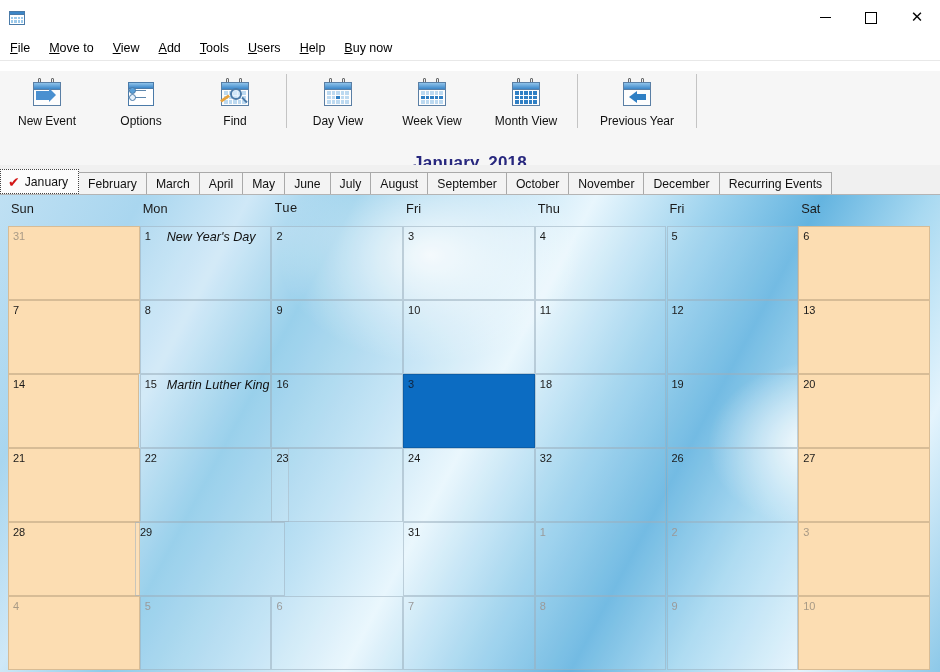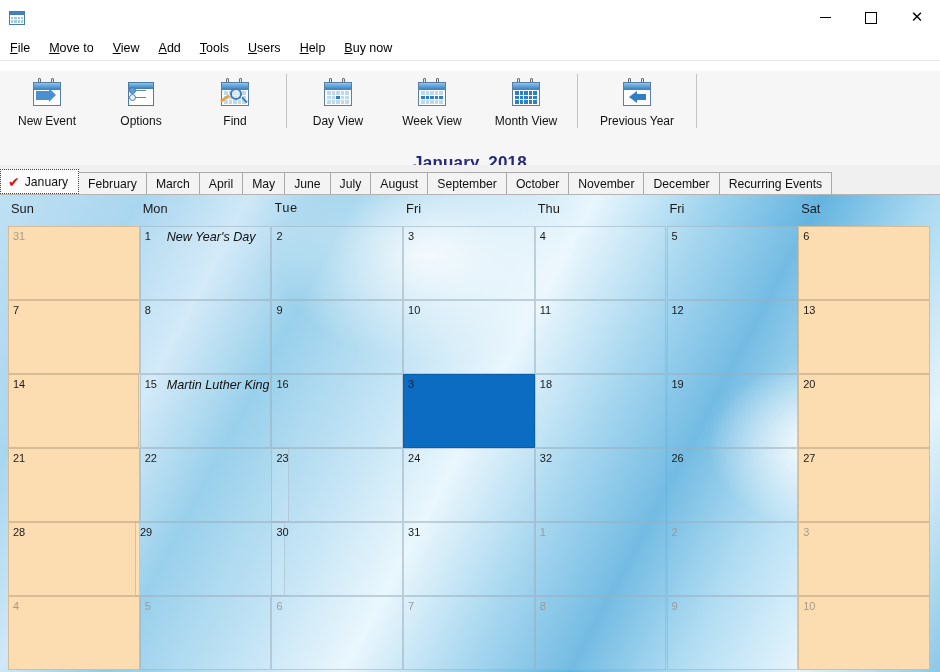--- a/index.html
+++ b/index.html
@@ -561,23 +561,20 @@
         </div>
         <div class="cell weekend" style="left: 790.2px; top: 222px; width: 131.7px; height: 74px;">
           <span class="daynum">27</span>
         </div>
         <div class="cell weekend" style="left: 0px; top: 296px; width: 131.7px; height: 74px;">
           <span class="daynum">28</span>
         </div>
         <div class="cell" style="left: 127px; top: 296px; width: 150px; height: 74px;">
           <span class="daynum">29</span>
         </div>
-        <div class="cell" style="left: 263.4px; top: 296px; width: 131.7px; height: 74px;">
-          <span class="daynum">30</span>
-        </div>
         <div class="cell" style="left: 395.1px; top: 296px; width: 131.7px; height: 74px;">
           <span class="daynum">31</span>
         </div>
         <div class="cell other" style="left: 526.8px; top: 296px; width: 131.7px; height: 74px;">
           <span class="daynum">1</span>
         </div>
         <div class="cell other" style="left: 658.5px; top: 296px; width: 131.7px; height: 74px;">
           <span class="daynum">2</span>
         </div>
         <div class="cell weekend other" style="left: 790.2px; top: 296px; width: 131.7px; height: 74px;">

